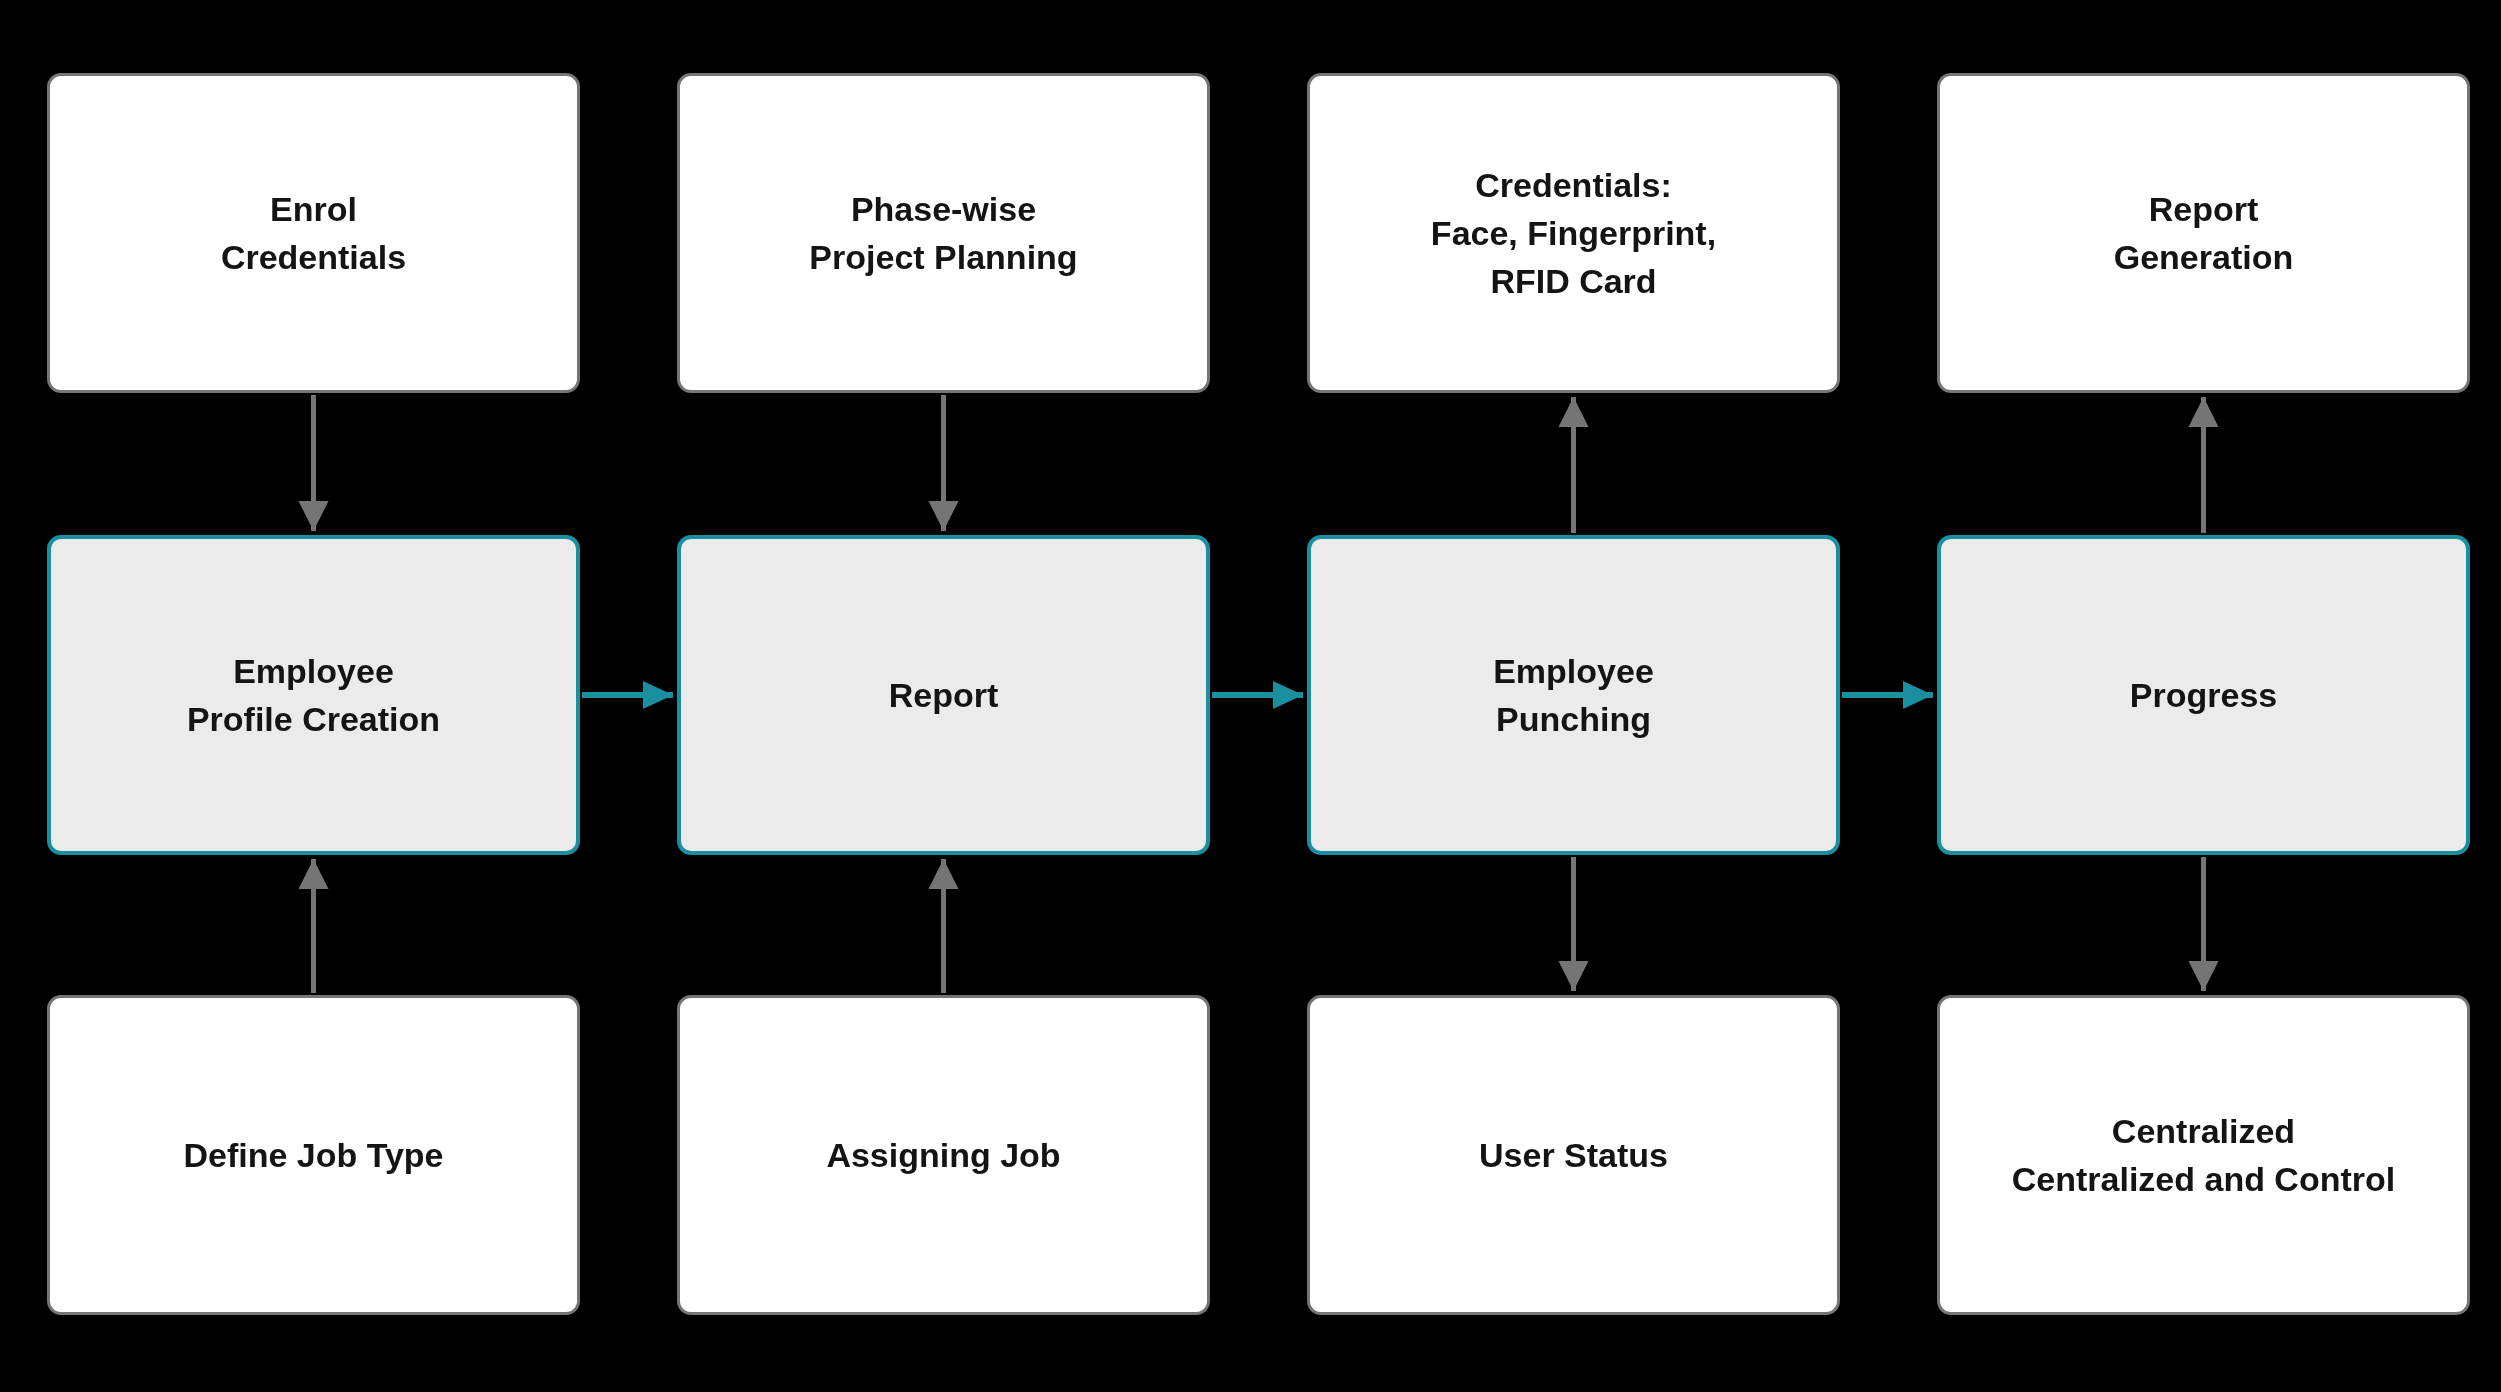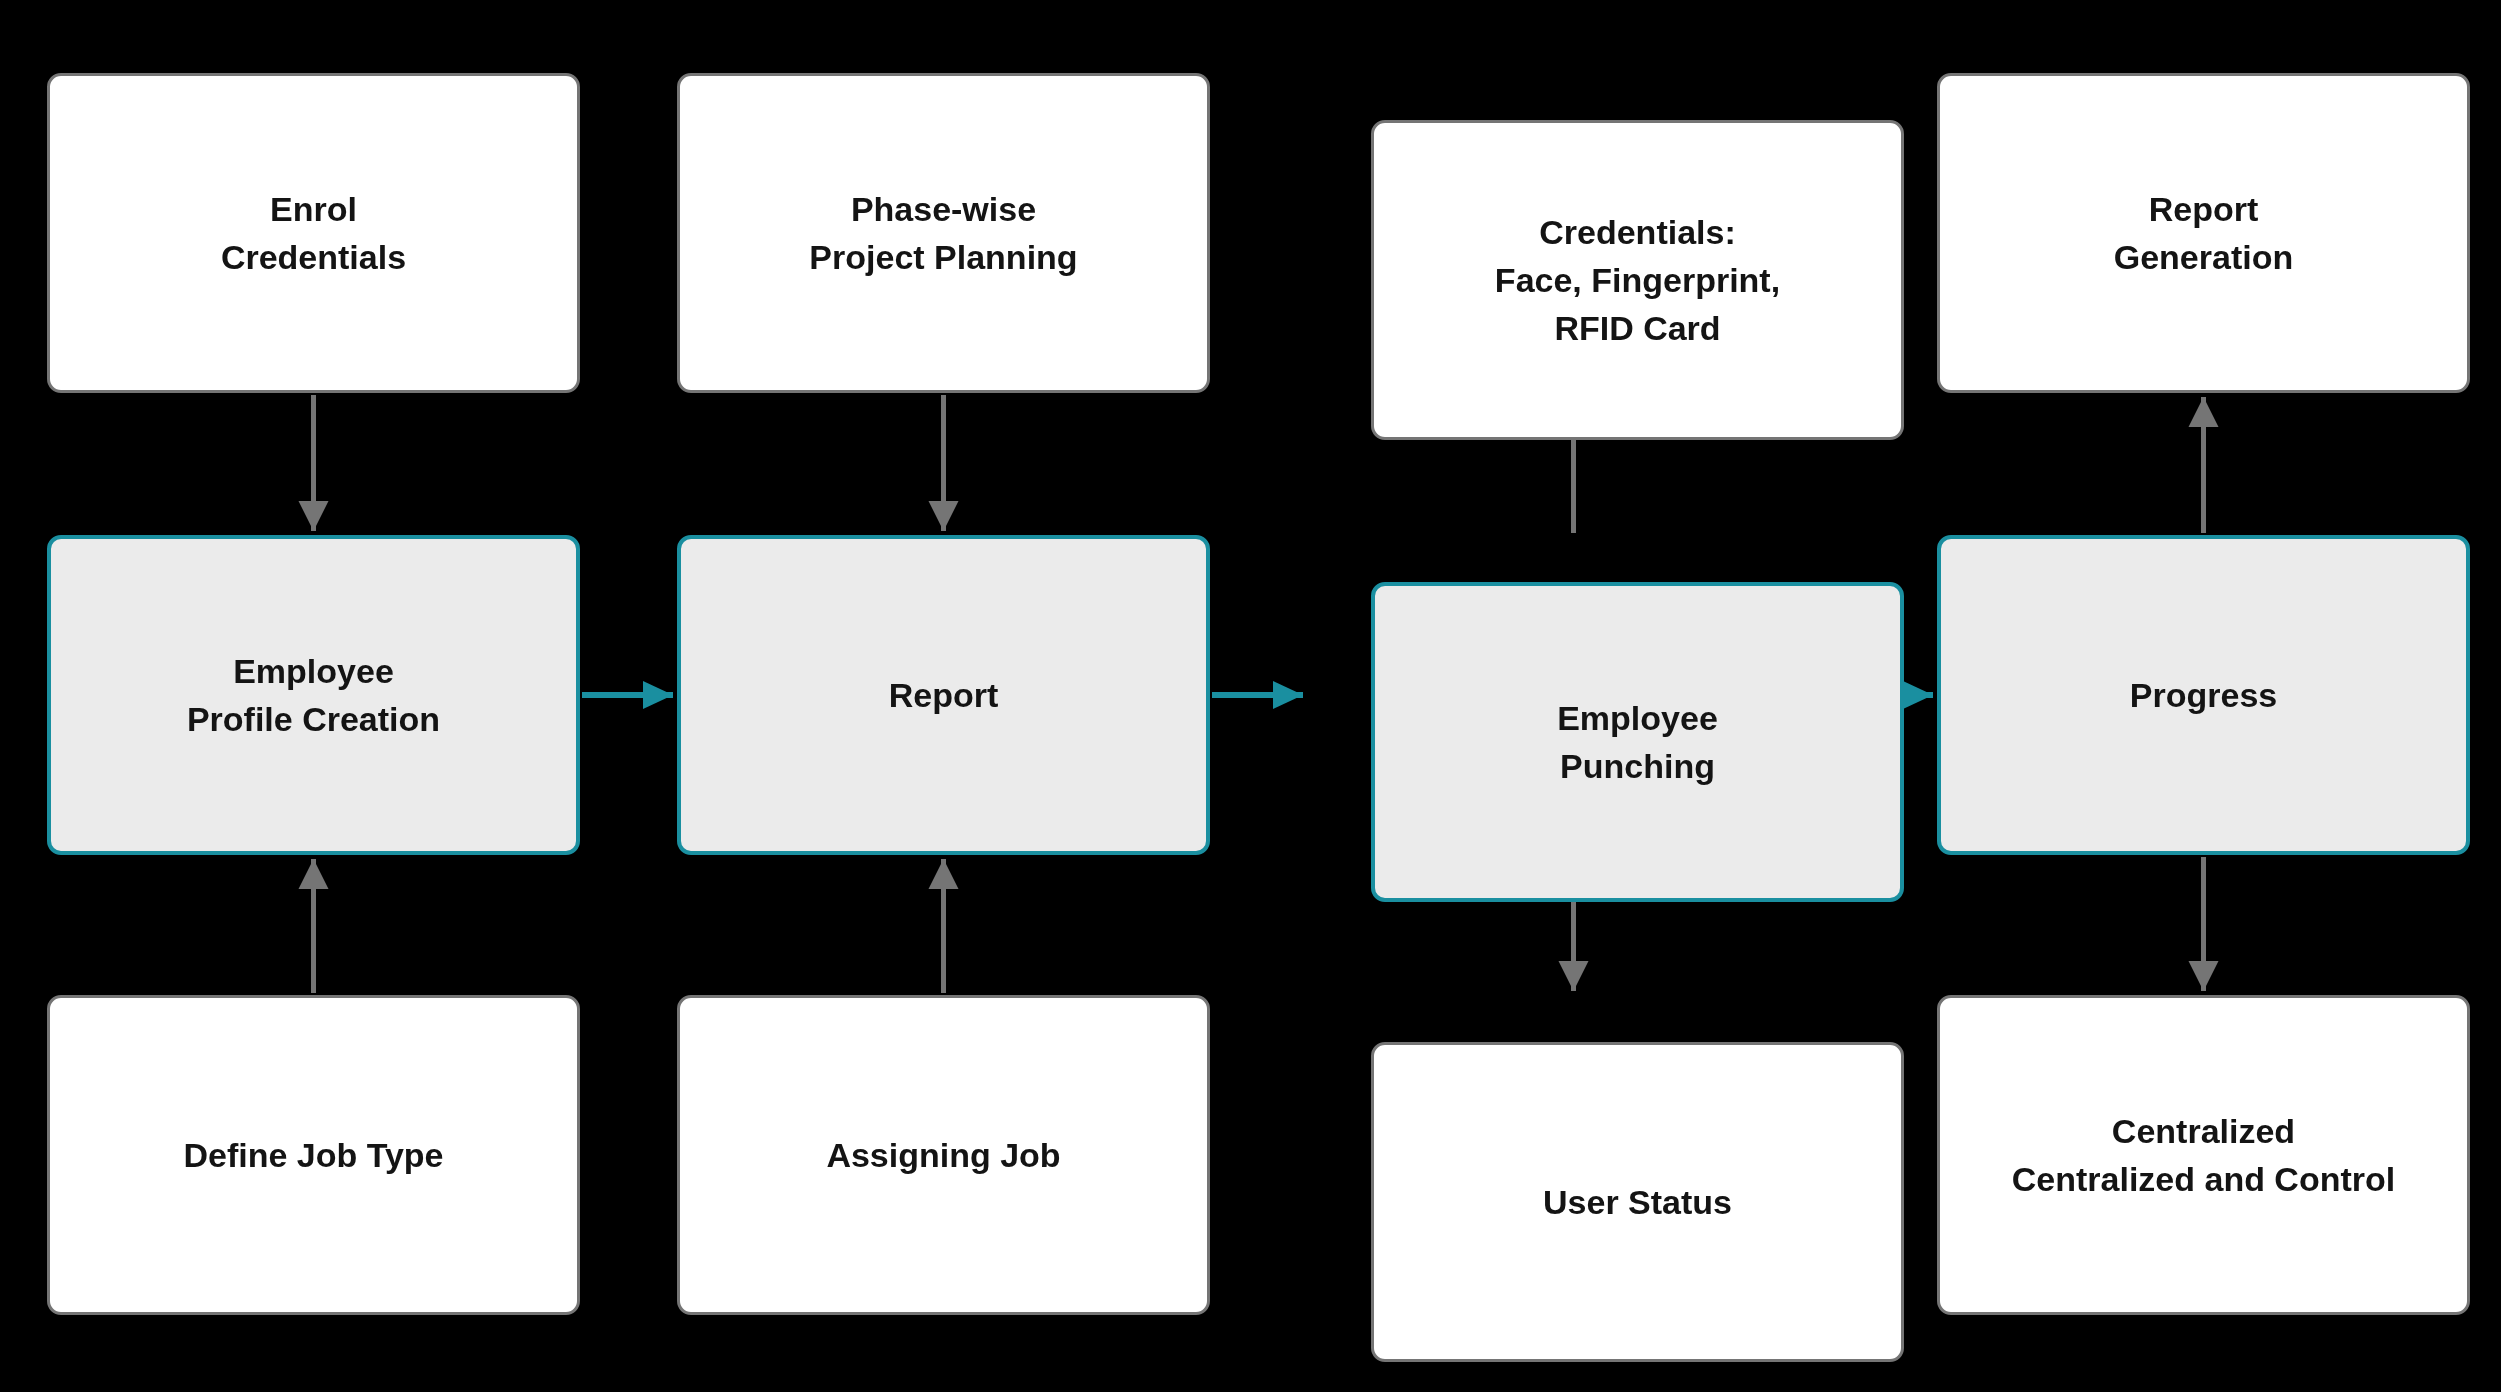--- a/index.html
+++ b/index.html
@@ -44,21 +44,21 @@
   .node-label {
     white-space: pre-line;
     font-weight: 700;
     font-size: 34px;
     line-height: 1.42;
     color: #141414;
     padding: 0 18px;
   }
   .col1 { left: 47px; }
   .col2 { left: 677px; }
-  .col3 { left: 1371px; margin-top: 47px; }
+  .col3 { left: 1307px; }
   .col4 { left: 1937px; }
   .row1 { top: 73px; }
   .row2 { top: 535px; }
   .row3 { top: 995px; }
 </style>
 </head>
 <body>
 
 <div class="canvas">
 

